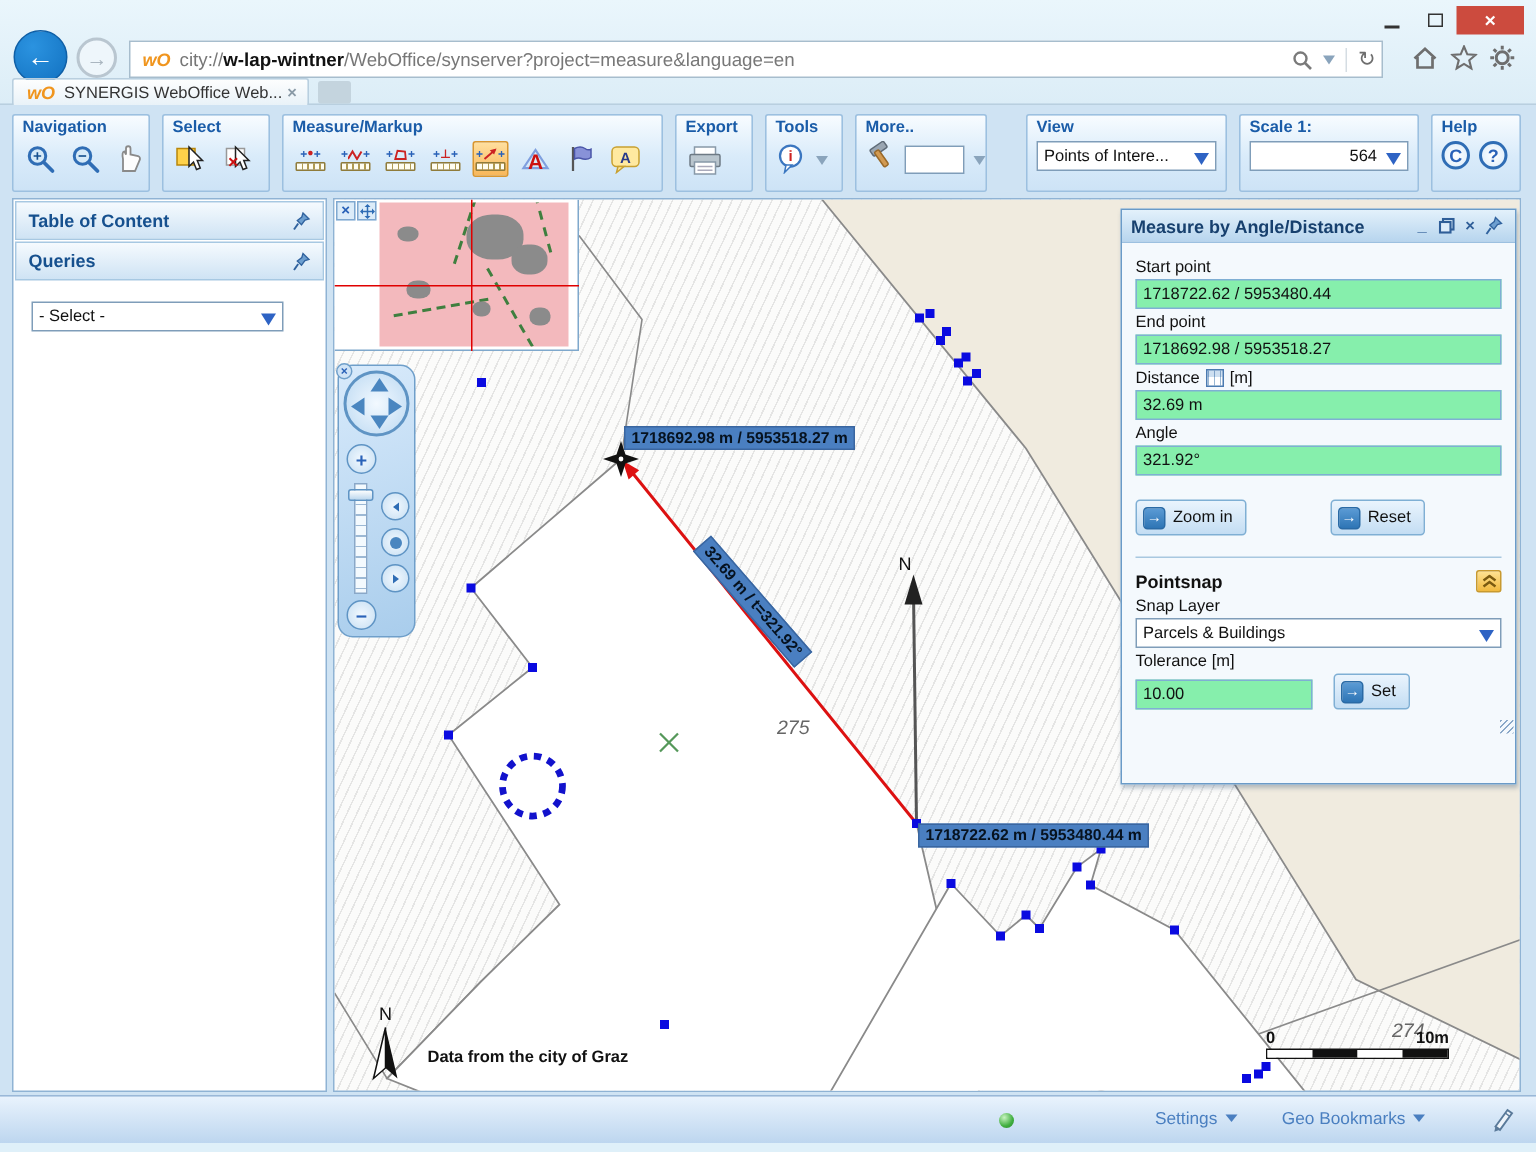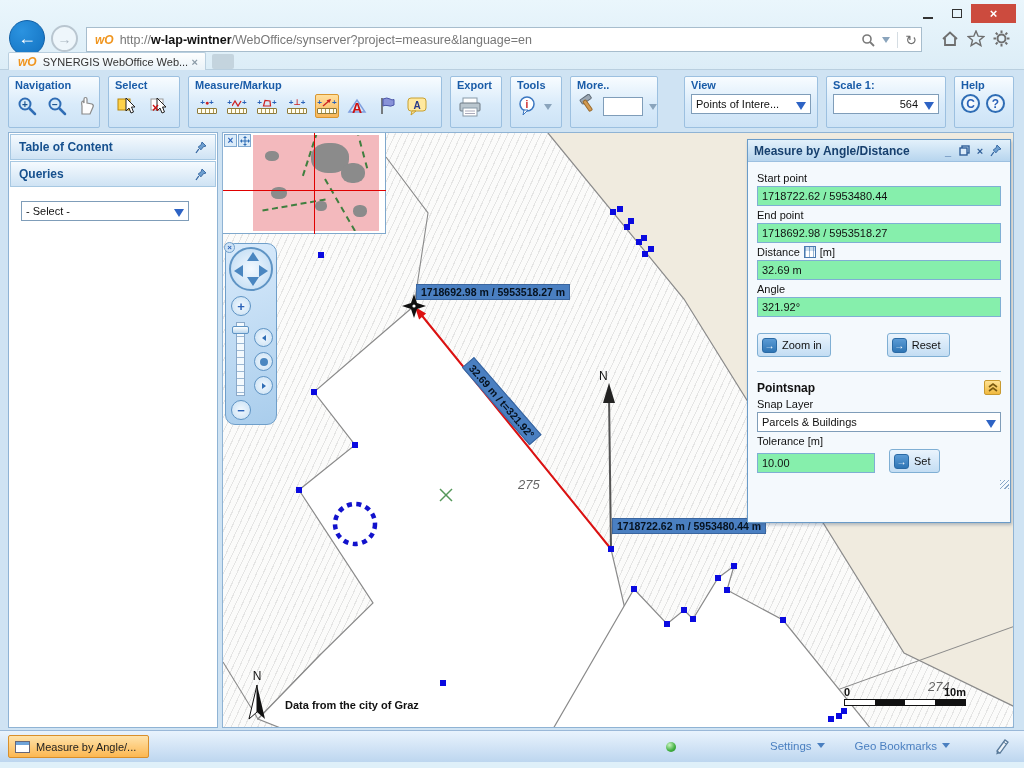--- a/index.html
+++ b/index.html
@@ -186,21 +186,21 @@
         </div>
     </div>
     <div class="back-btn">
         <span>←</span>
       </div>
     <div class="fwd-btn">
         <span>→</span>
       </div>
     <div class="url-box">
       <span class="favicon">wO</span>
-      <span class="url-text"><span>http://</span><b>w-lap-wintner</b><span>/WebOffice/synserver?project=measure&amp;language=en</span></span>
+      <span class="url-text"><span>city://</span><b>w-lap-wintner</b><span>/WebOffice/synserver?project=measure&amp;language=en</span></span>
       <span class="url-tools">
         <svg width="14" height="14">
             <circle cx="6" cy="6" r="4" fill="none" stroke="#7a7a7a" stroke-width="1.6"></circle>
             <line x1="9" y1="9" x2="13" y2="13" stroke="#7a7a7a" stroke-width="1.8"></line>
           </svg>
         <span class="dd-caret"></span>
         <span class="url-sep"></span>
         <span class="refresh-g">↻</span>
       </span>
     </div>
@@ -509,21 +509,21 @@
           <rect x="501" y="454" width="6" height="6"></rect>
           <rect x="557" y="484" width="6" height="6"></rect>
         <rect x="605" y="583" width="6" height="6"></rect>
           <rect x="613" y="580" width="6" height="6"></rect>
           <rect x="618" y="575" width="6" height="6"></rect>
       </g>
     </svg>
 
     <div class="coord-label" style="left:193px; top:151px;">1718692.98 m / 5953518.27 m</div>
     <div class="seg-label">32.69 m / t=321.92°</div>
-    <div class="coord-label" style="left:389px; top:385px;">1718722.62 m / 5953480.44 m</div>
+    <div class="coord-label" style="left:389px; top:416px;">1718722.62 m / 5953480.44 m</div>
     <div class="n-letter">N</div>
 
     <div class="parcel-num" style="left:295px; top:344px;">275</div>
     <div class="parcel-num" style="left:705px; top:546px;">274</div>
 
     <div class="compass">
       <div class="letter">N</div>
       <svg width="22" height="38">
           <polygon points="11,2 11,29 3,36" fill="#fff" stroke="#111" stroke-width="1"></polygon>
           <polygon points="11,2 19,36 11,29" fill="#111"></polygon>
@@ -660,24 +660,20 @@
               <span class="btn-ico">→</span>
               <span>Set</span>
             </button>
         </div>
         <div class="grip"></div>
       </div>
     </div>
   </div>
 
   <div class="statusbar">
-    <div class="task-item">
-      <span class="task-ico"></span>
-      <span class="task-label">Measure by Angle/...</span>
-    </div>
     <div class="green-dot"></div>
     <div class="status-menus">
       <span class="menu-link">
           <span>Settings</span>
           <span class="menu-caret"></span>
         </span>
       <span class="menu-link">
           <span>Geo Bookmarks</span>
           <span class="menu-caret"></span>
         </span>

